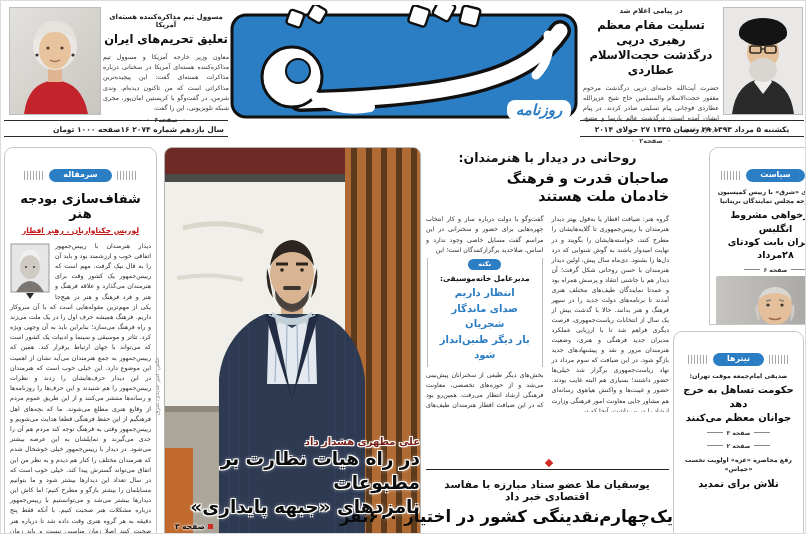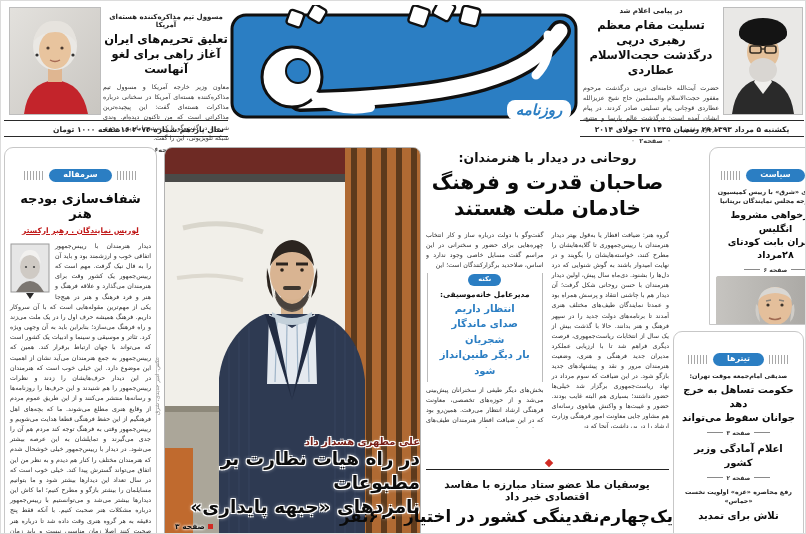--- a/index.html
+++ b/index.html
@@ -51,21 +51,21 @@
               text-shadow:-1px -1px 0 #fff,1px -1px 0 #fff,-1px 1px 0 #fff,1px 1px 0 #fff,0 0 3px #fff;}
   .cap-line{font-size:18.5px;font-weight:900;color:#0d0d0d;line-height:1.3;letter-spacing:-0.3px;
             text-shadow:-1px -1px 0 #fff,1px -1px 0 #fff,-1px 1px 0 #fff,1px 1px 0 #fff,0 0 4px #fff;}
   .cap-page{position:absolute;left:10px;bottom:2px;font-size:7.5px;font-weight:bold;color:#111;
             text-shadow:0 0 3px #fff,0 0 3px #fff;}
   .red-sq{display:inline-block;width:5px;height:5px;background:#d12b24;margin-left:3px;vertical-align:middle;}
 
   
   .ms{left:425px;top:149px;width:243px;}
   .ms-kicker{text-align:center;font-size:12.5px;font-weight:800;color:#111;}
-  .ms-h{text-align:center;font-size:20px;font-weight:900;line-height:1.3;color:#0a0a0a;
+  .ms-h{text-align:right;font-size:14px;font-weight:900;line-height:1.3;color:#0a0a0a;
         letter-spacing:-0.5px;white-space:nowrap;margin-top:4px;}
   .ms-cols{display:flex;gap:8px;margin-top:9px;height:198px;overflow:hidden;}
   .ms-col{flex:1;font-size:6.3px;line-height:1.6;text-align:justify;color:#2d2d2d;}
   .note-box{margin:3px 1px;border-left:1px solid #bbb;border-right:1px solid #bbb;
             text-align:center;padding:0 3px 4px;}
   .note-tab{display:inline-block;background:#2b7ec3;color:#fff;font-size:6.5px;font-weight:bold;
             border-radius:7px;padding:0 10px 1px;margin-top:1px;}
   .note-l1{font-size:7.5px;font-weight:800;color:#111;margin-top:3px;}
   .note-l{font-size:10px;font-weight:bold;color:#2b7ec3;line-height:1.55;}
   .ms-rule{left:425px;top:468px;width:243px;height:0;border-top:1.2px solid #222;}
@@ -111,21 +111,20 @@
       <path d="M40 52 Q45 55 50 52" stroke="#a66a55" stroke-width="1.4" fill="none"></path>
       <circle cx="27" cy="47" r="1.6" fill="#333"></circle>
         <circle cx="63" cy="47" r="1.6" fill="#333"></circle>
     </svg>
   </div>
 
   <div class="abs tl-text">
     <div class="kicker-xs">مسوول تیم مذاکره‌کننده هسته‌ای آمریکا</div>
     <div class="head-md">
       <div>تعلیق تحریم‌های ایران</div>
-      <div>آغاز راهی برای لغو آنهاست</div>
     </div>
     <div class="body-xs">معاون وزیر خارجه آمریکا و مسوول تیم مذاکره‌کننده هسته‌ای آمریکا در سخنانی درباره مذاکرات هسته‌ای گفت: این پیچیده‌ترین مذاکراتی است که من تاکنون دیده‌ام. وندی شرمن، در گفت‌وگو با کریستین امان‌پور، مجری شبکه تلویزیونی، این را گفت.</div>
     <div class="pageref">صفحه۶</div>
   </div>
 
   <div class="abs dateline dl-left">سال یازدهم    شماره ۲۰۷۴    ۱۶صفحه    ۱۰۰۰ تومان</div>
 
   <div class="abs logo-box">
     <svg width="348" height="116" viewBox="0 0 348 116">
       <rect x="2" y="10" width="344" height="102" rx="14" fill="#2b7ec3" stroke="#101010" stroke-width="3"></rect>
@@ -176,21 +175,21 @@
 
   <div class="abs dateline dl-right">یکشنبه ۵ مرداد ۱۳۹۳    ۲۹ رمضان ۱۴۳۵    ۲۷ جولای ۲۰۱۴</div>
 
   <div class="abs secbox ed-box">
     <div class="tab-row">
       <span class="orn"></span>
       <span class="tab-pill">سرمقاله</span>
       <span class="orn"></span>
     </div>
     <div class="ed-title">شفاف‌سازی بودجه هنر</div>
-    <div class="ed-byline">لوریس نمایندگان . رهبر ارکستر</div>
+    <div class="ed-byline">لوریس چکناواریان . رهبر افطار</div>
     <div class="ed-body">
       <svg class="ed-photo" viewBox="0 0 40 56">
         <rect x="1" y="1" width="38" height="48" fill="#e6e6e6" stroke="#9a9a9a"></rect>
         <ellipse cx="20" cy="24" rx="10" ry="12" fill="#cfcac4"></ellipse>
         <path d="M9 20 Q12 6 20 7 Q29 6 31 21 Q26 12 20 12 Q13 12 9 20 Z" fill="#f2f1ef"></path>
         <circle cx="16" cy="24" r="1.1" fill="#444"></circle>
           <circle cx="24" cy="24" r="1.1" fill="#444"></circle>
         <path d="M6 49 Q12 38 20 38 Q28 38 34 49 Z" fill="#7b7671"></path>
         <path d="M16 50 L24 50 L20 56 Z" fill="#2a2a2a"></path>
       </svg>
@@ -338,32 +337,31 @@
     <div class="tab-row">
       <span class="orn"></span>
       <span class="tab-pill">تیترها</span>
       <span class="orn"></span>
     </div>
 
     <div>
       <div class="sb-kicker">صدیقی امام‌جمعه موقت تهران:</div>
       <div class="sb-h" style="font-size:10px;">
         <div>حکومت تساهل به خرج دهد</div>
-        <div>جوانان سقوط می‌تواند</div>
+        <div>جوانان معظم می‌کنند</div>
       </div>
       <div class="pagediv">
         <span class="dash"></span>
         <span class="pg">صفحه ۳</span>
         <span class="dash"></span>
       </div>
     </div>
 
     <div>
       <div class="sb-h" style="font-size:10px;margin-top:6px;">
-        <div>اعلام آمادگی وزیر کشور</div>
       </div>
       <div class="pagediv">
         <span class="dash"></span>
         <span class="pg">صفحه ۲</span>
         <span class="dash"></span>
       </div>
     </div>
 
     <div>
       <div class="sb-kicker" style="margin-top:6px;">رفع محاصره «غزه» اولویت نخست «حماس»</div>

